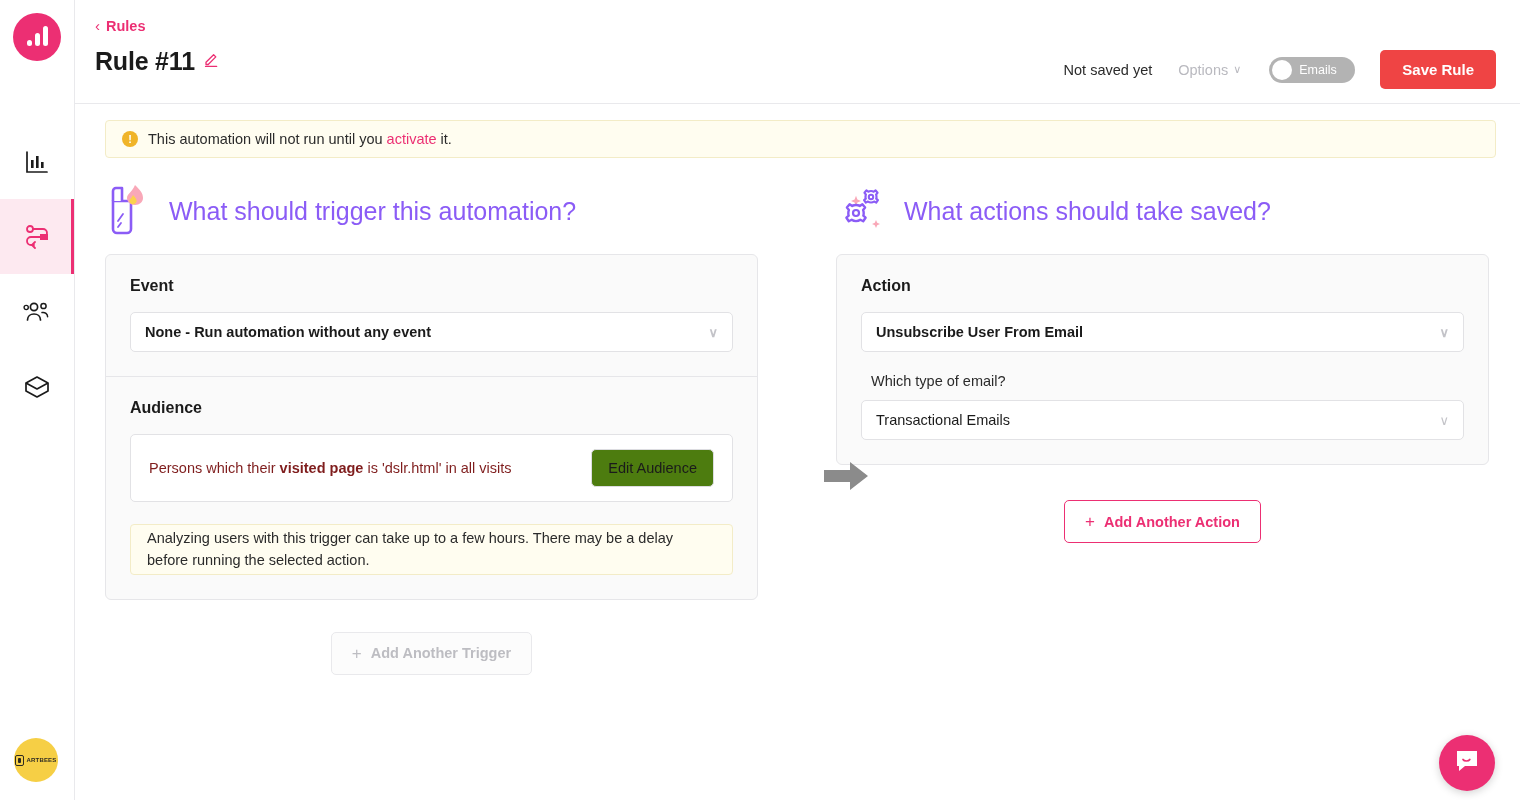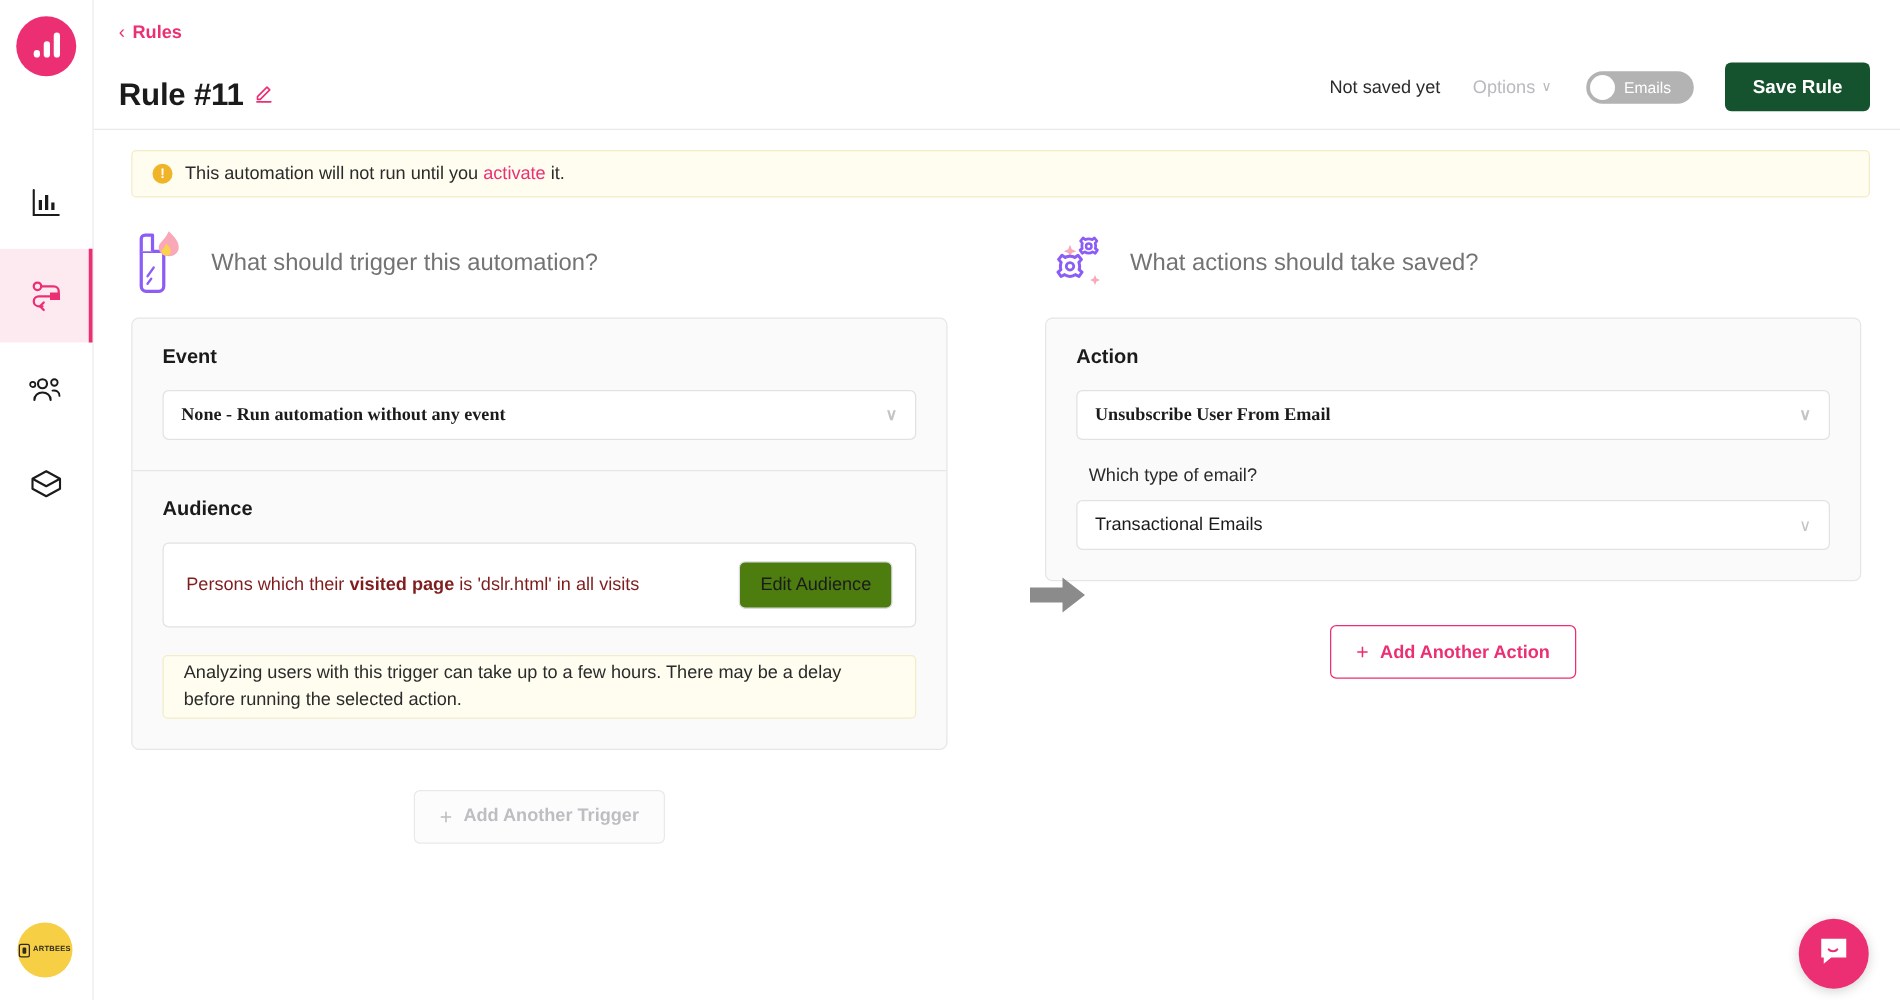--- a/index.html
+++ b/index.html
@@ -62,42 +62,42 @@
 
   .topbar {
     height: 104px; border-bottom: 1px solid #e9e9ec;
     padding: 17px 24px 0 20px; position: relative;
   }
   .breadcrumb {
     display: inline-flex; align-items: center; gap: 6px;
     color: #ec2f73; font-size: 14.5px; font-weight: 700; cursor: pointer;
   }
   .breadcrumb .chev { font-size: 15px; font-weight: 400; line-height: 1; margin-top: -1px;}
-  .title-row { display: flex; align-items: center; gap: 8px; margin-top: 27px; }
+  .title-row { display: flex; align-items: center; gap: 8px; margin-top: 12px; }
   .page-title { font-size: 25px; font-weight: 700; letter-spacing: -.2px; color: #1b1b1b;}
   .pencil { cursor: pointer; display:block; }
 
   .top-actions {
     position: absolute; right: 24px; top: 50px;
     display: flex; align-items: center; gap: 0;
   }
   .saved-state { font-size: 14.5px; color: #2b2b2b; margin-right: 26px; }
   .options {
     font-size: 14.5px; color: #b9b9bf; display: inline-flex; align-items: center; gap: 5px;
     cursor: pointer; margin-right: 28px;
   }
   .options .caret { font-size: 11px; }
   .toggle {
     width: 86px; height: 26px; border-radius: 13px; background: #b3b3b3;
     display: flex; align-items: center; cursor: pointer; margin-right: 25px; padding: 0 3px;
   }
   .toggle .knob { width: 20px; height: 20px; border-radius: 50%; background: #fff; flex: 0 0 20px;}
   .toggle .tlabel { font-size: 12.5px; color: #fff; font-weight: 400; margin-left: 7px; }
   .save-btn {
-    background: #14532d; color: #fff; border: none; border-radius: 5px;
+    background: #ef4444; color: #fff; border: none; border-radius: 5px;
     font-size: 15px; font-weight: 700; padding: 11px 22px; cursor: pointer;
     font-family: "Liberation Sans", sans-serif;
   }
 
   
   .content { padding: 0; position: relative; height: 696px; }
 
   .alert {
     margin: 16px 24px 0 30px; height: 38px;
     background: #fffdf0; border: 1px solid #f3ecc7; border-radius: 4px;
@@ -109,35 +109,35 @@
     color: #fff; font-size: 11px; font-weight: 700; display:flex;
     align-items:center; justify-content:center; flex: 0 0 16px;
   }
   .alert a { color: #ec2f73; text-decoration: none; cursor: pointer; }
 
   .cols { display: flex; padding: 24px 24px 0 30px; gap: 0; position: relative; }
   .col { width: 653px; flex: 0 0 653px; }
   .col.right { margin-left: 78px; }
 
   .sec-head { display: flex; align-items: center; gap: 18px; height: 58px; margin-bottom: 14px;}
-  .sec-head h2 { font-size: 19px; font-weight: 400; color: #737373; text-align: center; }
+  .sec-head h2 { font-size: 25px; font-weight: 400; color: #8b5cf6; text-align: center; }
 
   .card {
     background: #fafafa; border: 1px solid #e6e6e9; border-radius: 6px;
   }
   .card-block { padding: 22px 24px 24px 24px; }
   .card-block + .card-block { border-top: 1px solid #e6e6e9; }
   .block-title { font-size: 16px; font-weight: 700; color: #1b1b1b; margin-bottom: 17px;}
 
   .select {
     background: #fff; border: 1px solid #e2e2e5; border-radius: 5px;
     height: 40px; display: flex; align-items: center; justify-content: space-between;
     padding: 0 14px; cursor: pointer; font-size: 14.5px;
   }
-  .select.bold { font-weight: 700; font-family: Liberation Serif, serif; }
+  .select.bold { font-weight: 700; }
   .select .dcaret { color: #c3c3c8; font-size: 13px; }
 
   .field-label { font-size: 14.5px; color: #2b2b2b; margin: 21px 0 11px 10px; }
 
   .aud-box {
     background: #fff; border: 1px solid #e2e2e5; border-radius: 5px;
     display: flex; align-items: center; justify-content: space-between;
     padding: 14px 18px; gap: 16px;
   }
   .aud-text { font-size: 14.5px; color: #7f1d1d; text-align: center; }

